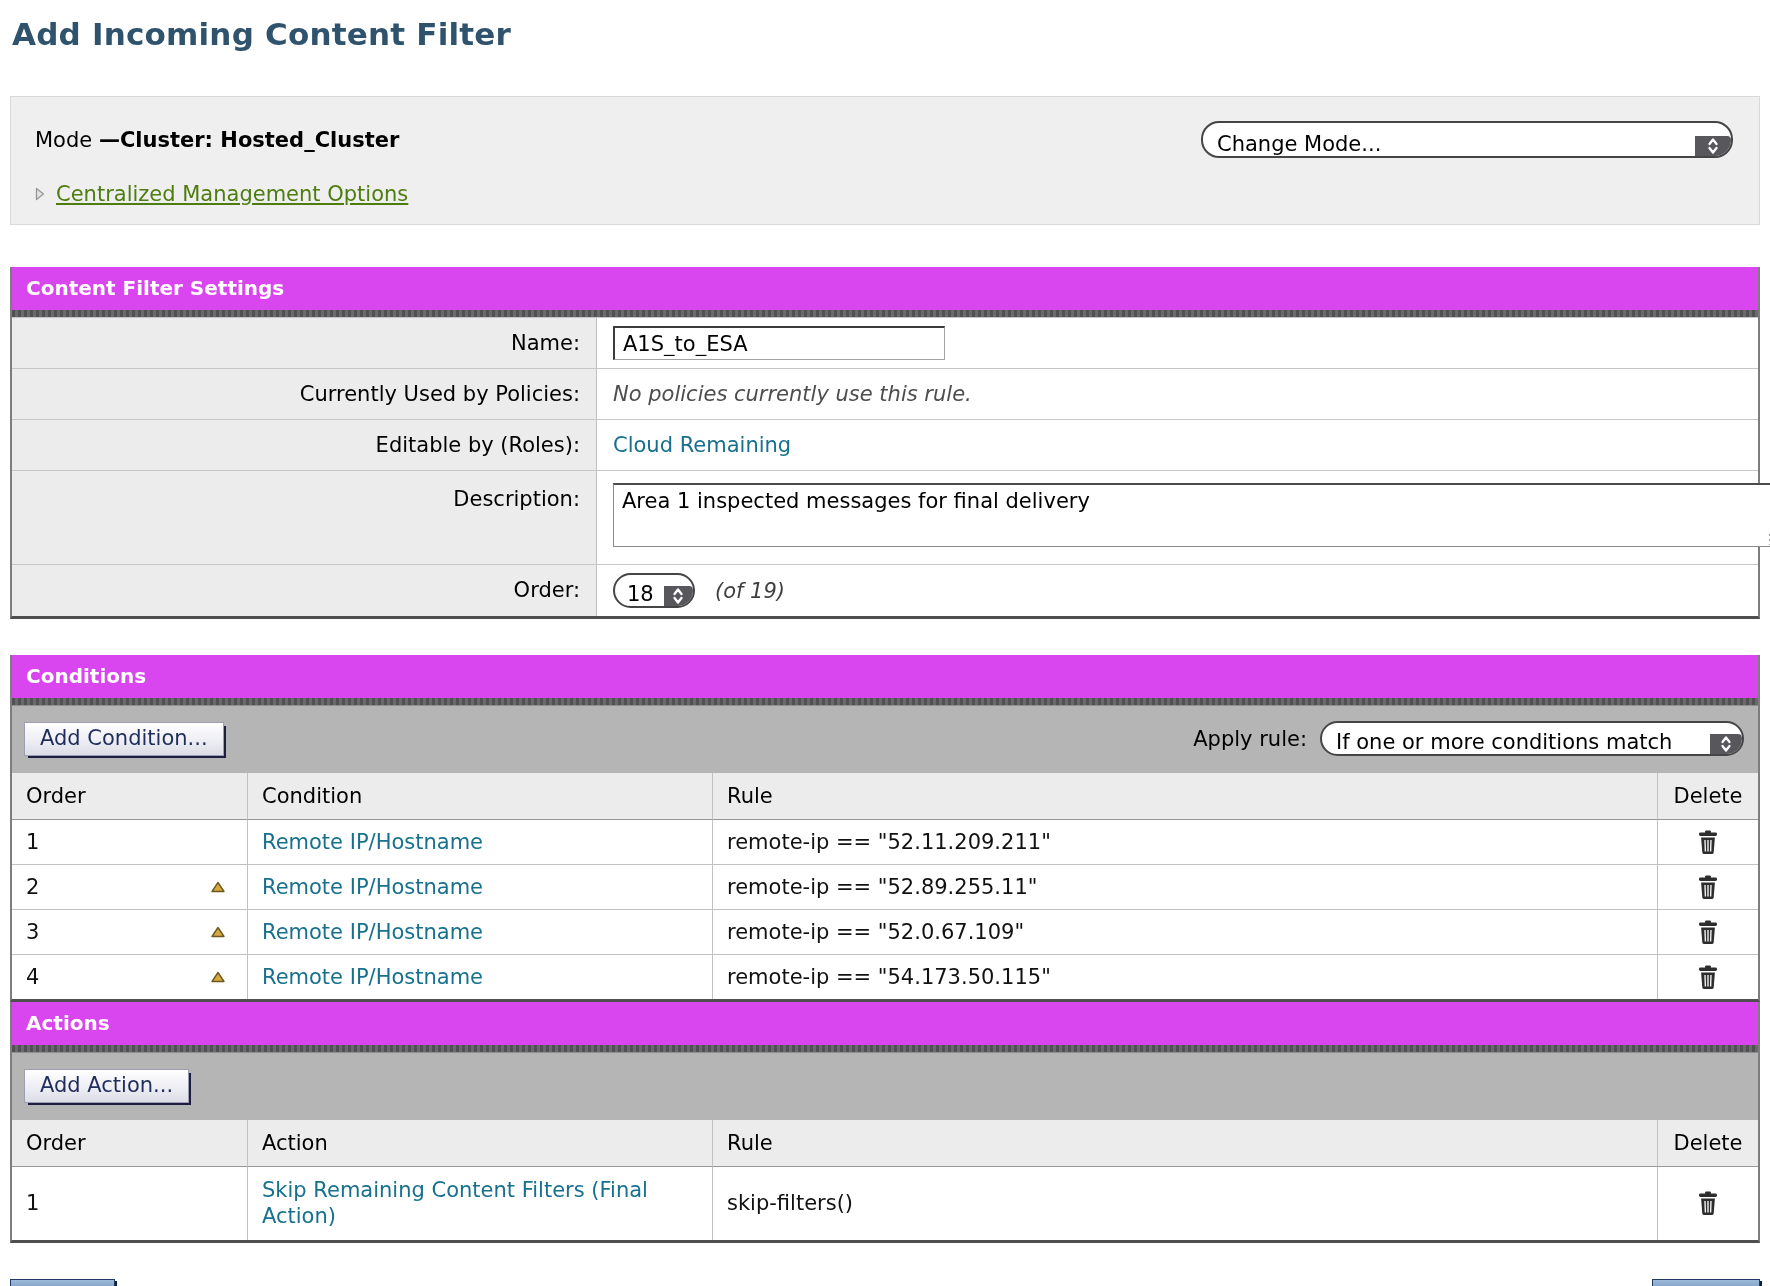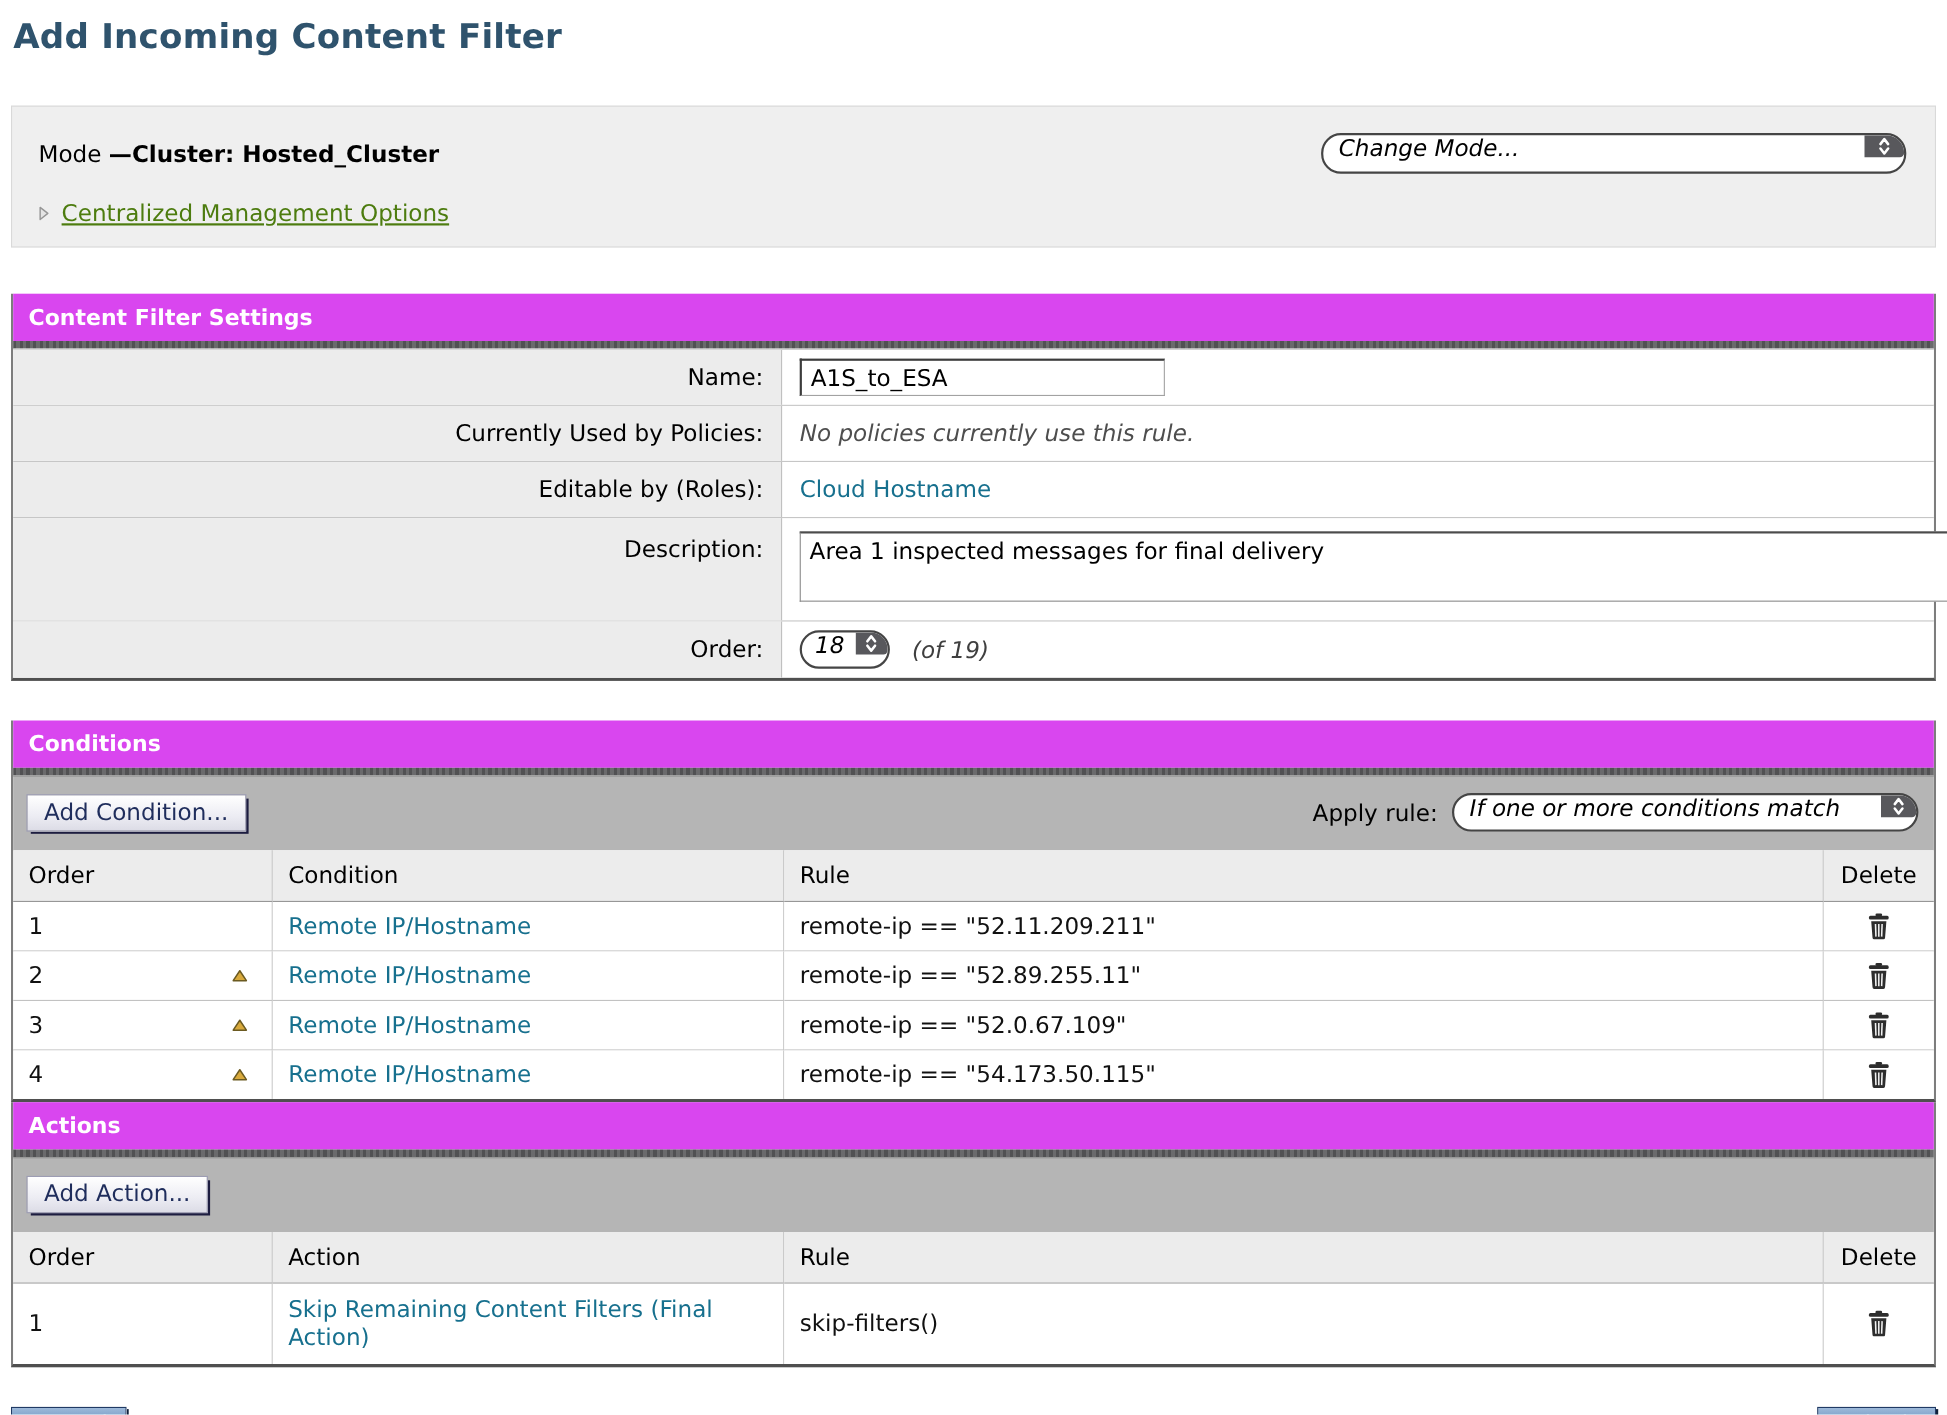--- a/index.html
+++ b/index.html
@@ -23,23 +23,23 @@
     padding:24px 26px 18px 24px; margin-bottom:42px;
   }
   .mode-row { display:flex; justify-content:space-between; align-items:center; }
   .mode-text { font-size:21px; color:#000; }
   .mode-text b { font-weight:bold; }
   .centralized-row { margin-top:24px; display:flex; align-items:center; gap:11px; }
   .centralized-link { color:#4d7c0f; font-size:21px; cursor:pointer;text-decoration:underline; }
 
   
   .fancy-select {
-    display:flex; align-items:flex-start; background:#fff;
+    display:flex; align-items:flex-end; background:#fff;
     border:2px solid #454545; border-radius:18px; height:37px;
-    cursor:pointer; overflow:hidden;font-style:italic;
+    cursor:pointer; overflow:hidden;
   }
   .fancy-select .sel-label {
     flex:1; display:flex; align-items:center;
     padding:0 10px 0 14px; font-size:21px; color:#000; white-space:nowrap;
   }
   .fancy-select .sel-spinner {
     width:36px; background:#58585c; display:flex; align-items:center; justify-content:center;
     border-radius:0 4px 4px 0;
   }
   .mode-select { width:532px; }
@@ -63,21 +63,21 @@
   }
   .texture-strip {
     height:7px;
     background:repeating-linear-gradient(90deg,#515153 0 3px,#6a6a6c 3px 6px);
   }
 
   
   .srow { display:flex; border-top:1px solid #c6c6c6; background:#fff; }
   .srow:first-of-type { border-top:none; }
   .label-cell {
-    width:699px; background:#ececec; text-align:right;
+    width:585px; background:#ececec; text-align:right;
     padding:13px 16px 13px 0; font-size:21px; color:#000;
     border-right:1px solid #c0c0c0; flex-shrink:0;
   }
   .value-cell { flex:1; padding:8px 16px; font-size:21px; display:flex; align-items:center; }
   .row-name .value-cell { padding-top:8px; padding-bottom:8px; }
   .name-input {
     width:332px; height:34px; font-size:21px; padding:2px 8px;
     font-family:inherit; background:#fff; color:#000;
     border-style:solid; border-width:2px 1px 1px 2px;
     border-color:#3c3c3c #a2a2a2 #a2a2a2 #3c3c3c; outline:none;
@@ -206,21 +206,21 @@
     <div class="srow">
       <div class="label-cell">Currently Used by Policies:</div>
       <div class="value-cell">
           <span class="policies-text">No policies currently use this rule.</span>
         </div>
     </div>
 
     <div class="srow">
       <div class="label-cell">Editable by (Roles):</div>
       <div class="value-cell">
-          <a class="teal-link">Cloud Hostname</a>
+          <a class="teal-link">Cloud Remaining</a>
         </div>
     </div>
 
     <div class="srow">
       <div class="label-cell" style="padding-top:16px">Description:</div>
       <div class="value-cell" style="align-items:flex-start; padding-top:12px; padding-bottom:12px;">
         <span class="ta-wrap">
           <textarea class="desc-textarea" style="">Area 1 inspected messages for final delivery</textarea>
           <span class="ta-grip"></span>
         </span>

